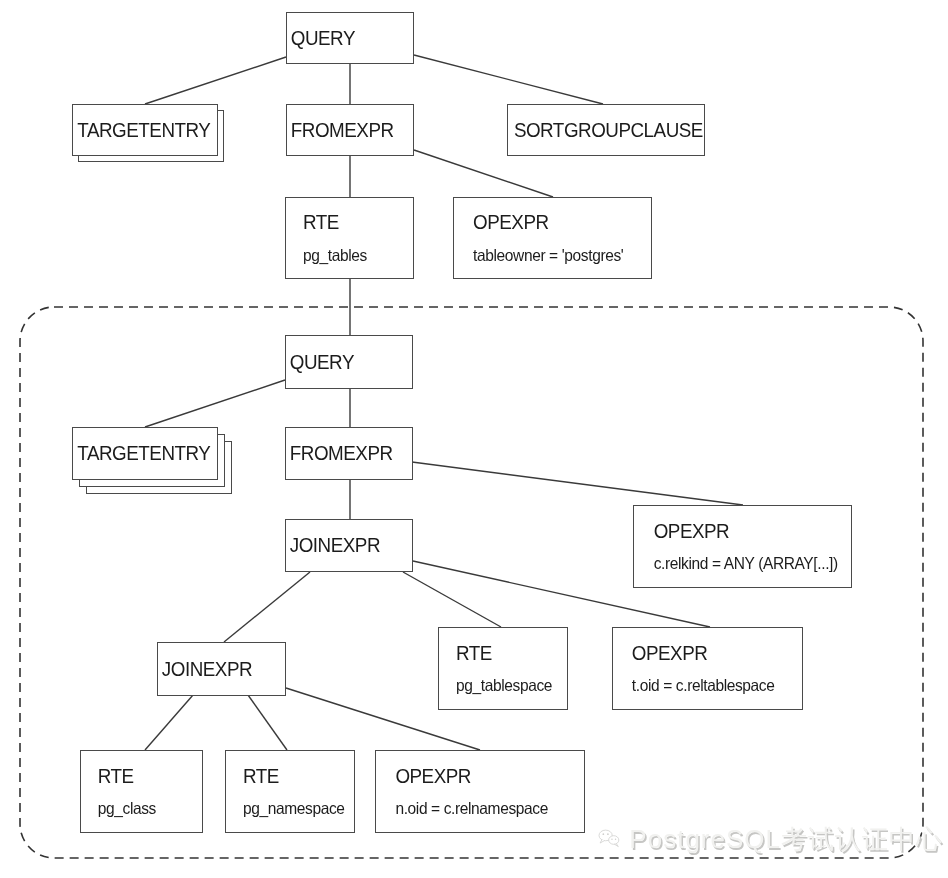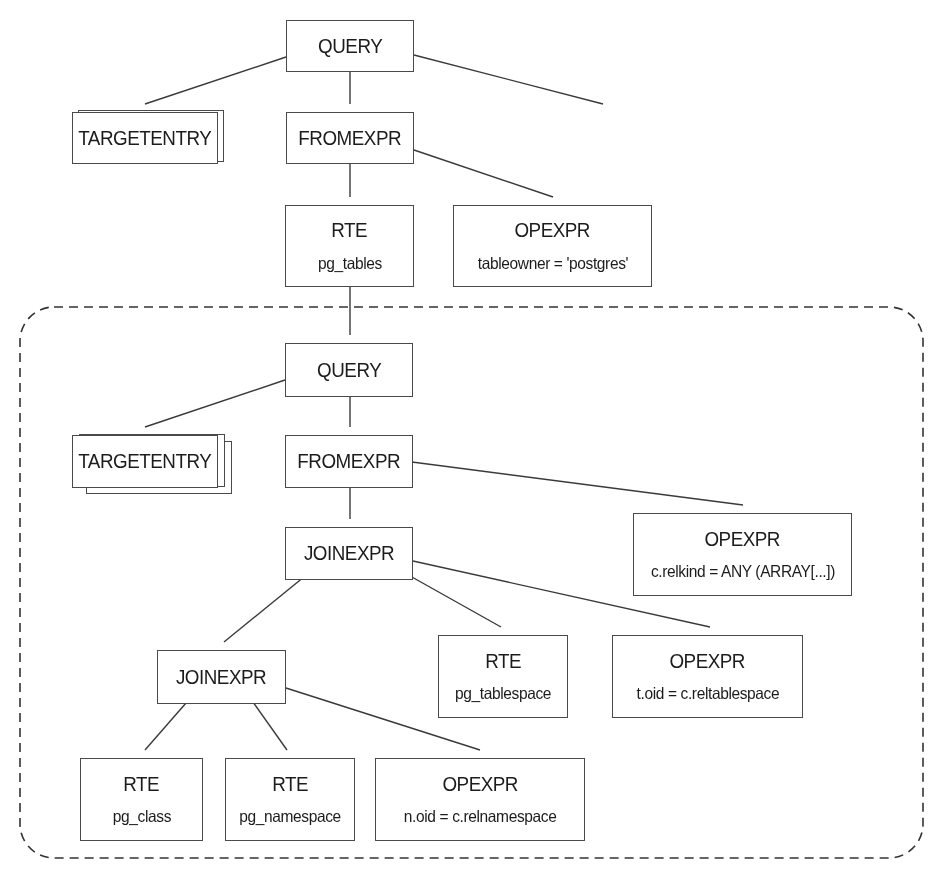--- a/index.html
+++ b/index.html
@@ -11,24 +11,22 @@
     overflow:hidden;
   }
   #wires{position:absolute;left:0;top:0;width:948px;height:878px;}
   .node{
     position:absolute;
     background:#ffffff;
     border:1.6px solid #4a4a4a;
     box-sizing:border-box;
     display:flex;
     flex-direction:column;
-    align-items:center;
     justify-content:center;
     color:#1c1c1c;
-    margin-top:8px;
   }
   .node.two{justify-content:space-evenly;padding:2px 14px;}
   .stackcard{
     position:absolute;
     background:#ffffff;
     border:1.6px solid #4a4a4a;
     box-sizing:border-box;
   }
   .ttl{
     font-size:20px;
@@ -102,20 +100,23 @@
   </div>
 
   <div class="node" style="left:72px;top:104px;width:146px;height:52px">
     <span class="ttl">TARGETENTRY</span>
   </div>
 
   <div class="node" style="left:286px;top:104px;width:128px;height:52px">
     <span class="ttl">FROMEXPR</span>
   </div>
 
+  <div class="node" style="left:507px;top:104px;width:198px;height:52px">
+    <span class="ttl">SORTGROUPCLAUSE</span>
+  </div>
 
   <div class="node two" style="left:285px;top:197px;width:129px;height:82px">
     <span class="ttl">RTE</span>
     <span class="sub">pg_tables</span>
   </div>
 
   <div class="node two" style="left:453px;top:197px;width:199px;height:82px">
     <span class="ttl">OPEXPR</span>
     <span class="sub">tableowner = 'postgres'</span>
   </div>
@@ -163,14 +164,32 @@
   <div class="node two" style="left:225px;top:750px;width:130px;height:83px">
     <span class="ttl">RTE</span>
     <span class="sub">pg_namespace</span>
   </div>
 
   <div class="node two" style="left:375px;top:750px;width:210px;height:83px">
     <span class="ttl">OPEXPR</span>
     <span class="sub">n.oid = c.relnamespace</span>
   </div>
 
+  <div id="watermark">
+    <svg width="46" height="40" viewBox="0 0 46 40">
+      <g stroke="#d2d2d0" stroke-width="1.6" fill="#ffffff">
+        <ellipse cx="15" cy="13" rx="13" ry="10.5"></ellipse>
+        <path d="M8 21 L4 28 L13 23 Z" stroke="none" fill="#ffffff"></path>
+        <path d="M8 21 L4 28 L13 23" fill="none"></path>
+        <ellipse cx="31" cy="22" rx="10" ry="8.5"></ellipse>
+        <path d="M36 29 L40 35 L32 30" fill="none"></path>
+      </g>
+      <g fill="#cfcfcd">
+        <circle cx="10.5" cy="10.5" r="1.7"></circle>
+        <circle cx="19.5" cy="10.5" r="1.7"></circle>
+        <circle cx="27.5" cy="20.5" r="1.4"></circle>
+        <circle cx="34.5" cy="20.5" r="1.4"></circle>
+      </g>
+    </svg>
+    <span id="wm-text">PostgreSQL考试认证中心</span>
+  </div>
 
 </div>
 
 </body></html>

